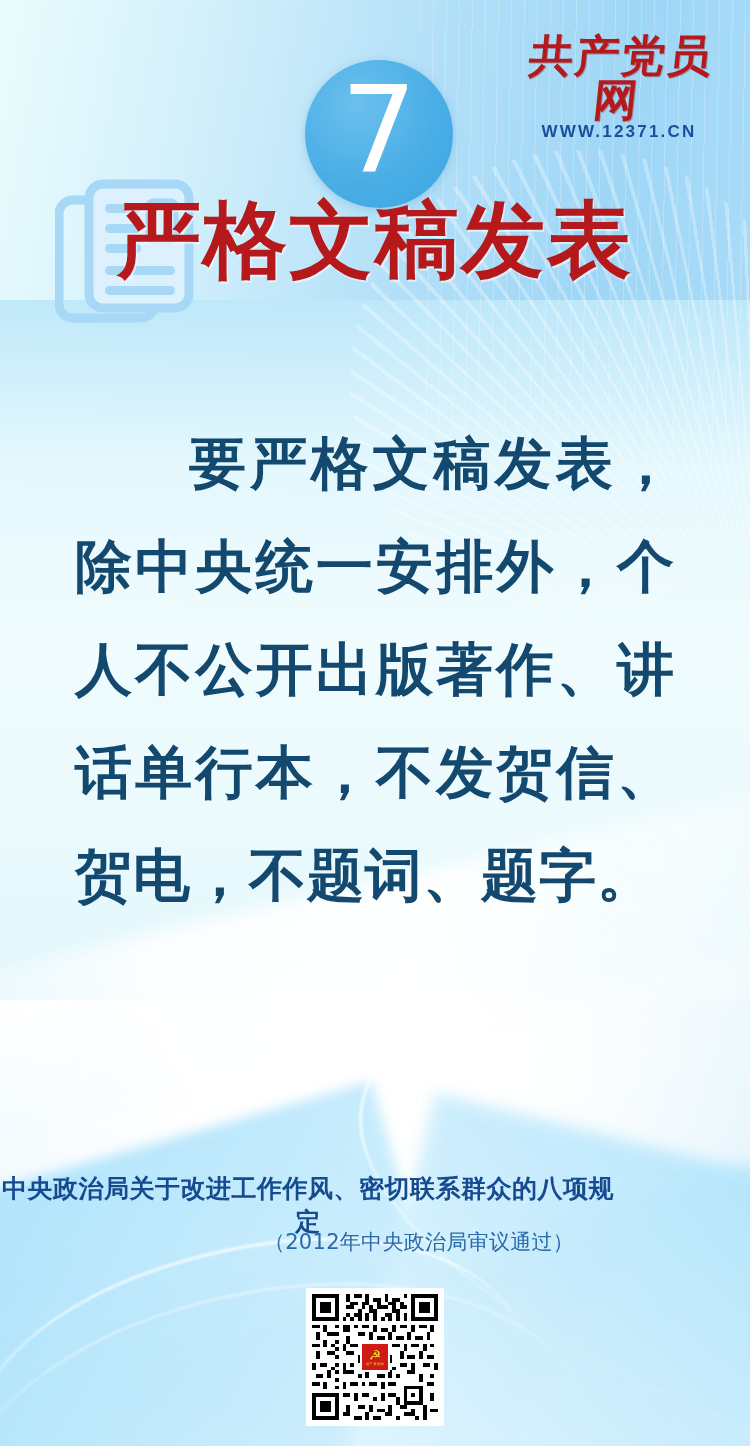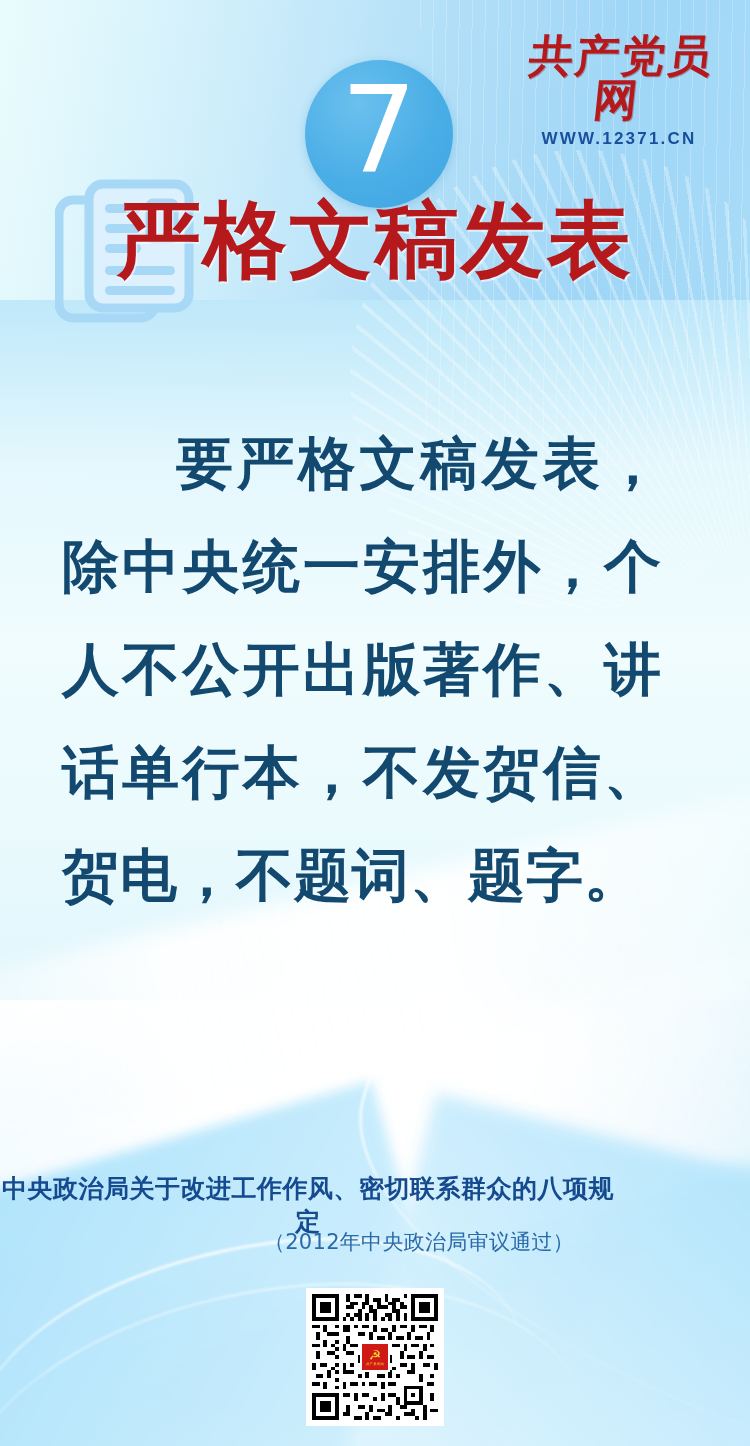--- a/index.html
+++ b/index.html
@@ -99,21 +99,21 @@
   
   .logo{position:absolute;right:22px;top:34px;width:218px;text-align:center;}
   .logo-cn{
     font-family:"DejaVu Serif","Liberation Serif",serif;
     font-size:44px;font-weight:700;color:#b5191c;
     letter-spacing:2px;line-height:1;
     text-shadow:1px 1px 0 rgba(120,10,10,.35);
     transform:skewX(-6deg);
   }
   .logo-url{
-    margin-top:7px;font-size:17px;font-weight:700;color:#1a4f9c;
+    font-size:17px;font-weight:700;color:#1a4f9c;
     letter-spacing:2.2px;
   }
 
   
   .badge{
     position:absolute;left:305px;top:60px;width:148px;height:148px;
     border-radius:50%;
     background:radial-gradient(circle at 36% 30%,#6bc0ee 0%,#4aaee6 55%,#3fa6e2 100%);
     box-shadow:0 2px 10px rgba(40,130,190,.25);
   }
@@ -132,21 +132,21 @@
     position:absolute;left:0;top:196px;width:750px;
     text-align:center;box-sizing:border-box;
     font-family:"DejaVu Sans","Liberation Sans",sans-serif;
     font-size:84px;font-weight:700;color:#b5191c;
     letter-spacing:2px;line-height:1.06;
     text-shadow:1.5px 1.5px 0 rgba(255,255,255,.55);
   }
 
   
   .body-text{
-    position:absolute;left:62px;top:412px;width:600px;
+    position:absolute;left:75px;top:412px;width:600px;
     font-family:"DejaVu Sans","Liberation Sans",sans-serif;
     font-size:57px;font-weight:700;color:#13486f;
     line-height:103px;letter-spacing:1px;
     text-indent:114px;
     text-align:justify;text-align-last:left;
   }
 
   
   .foot-main{
     position:absolute;left:0;top:1172px;width:616px;text-align:center;

